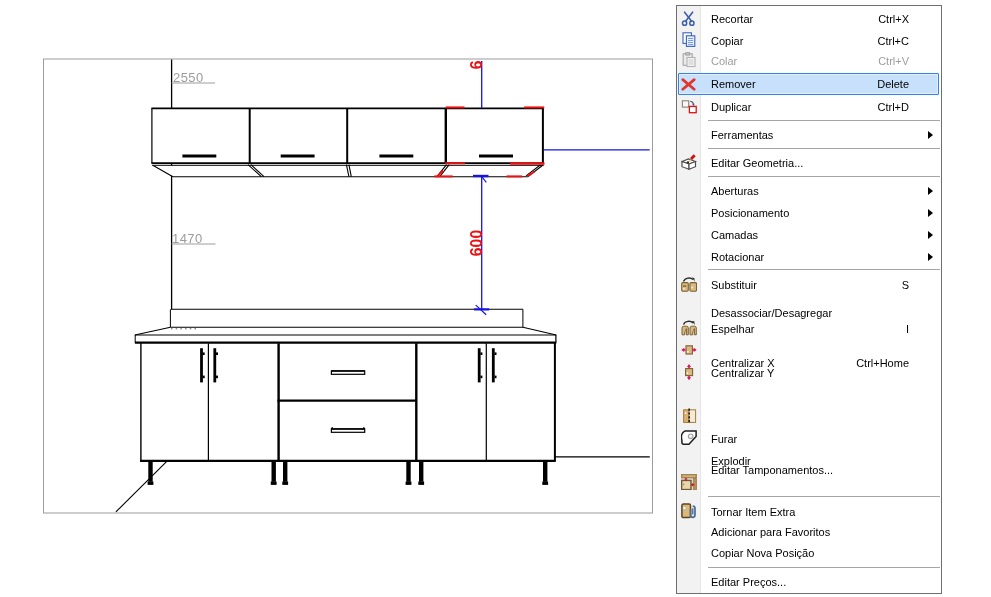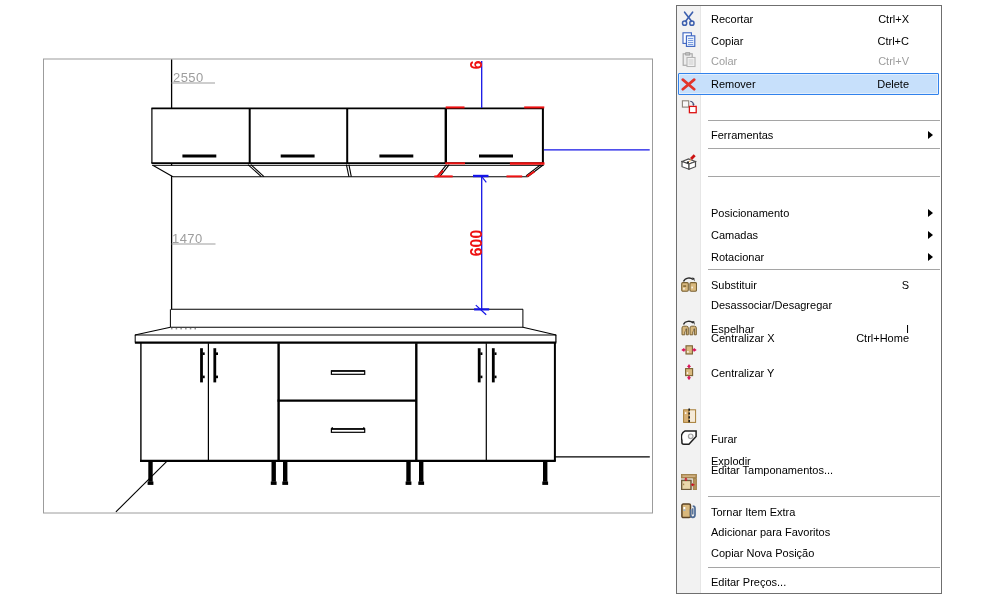--- a/index.html
+++ b/index.html
@@ -166,52 +166,63 @@
       <span class="sc">Ctrl+C</span>
     </div>
   <div class="mi dis" style="top:43.5px">
       <span class="lab">Colar</span>
       <span class="sc">Ctrl+V</span>
     </div>
   <div class="mi" style="top:67px">
       <span class="lab">Remover</span>
       <span class="sc">Delete</span>
     </div>
+  <div class="mi" style="top:89.5px">
+      <span class="lab">Duplicar</span>
+      <span class="sc">Ctrl+D</span>
+    </div>
   <div class="sep" style="top:114px"></div>
   <div class="mi" style="top:117.5px">
       <span class="lab">Ferramentas</span>
       <span class="arr"></span>
     </div>
   <div class="sep" style="top:141.5px"></div>
+  <div class="mi" style="top:146px">
+      <span class="lab">Editar Geometria...</span>
+    </div>
   <div class="sep" style="top:170px"></div>
+  <div class="mi" style="top:174px">
+      <span class="lab">Aberturas</span>
+      <span class="arr"></span>
+    </div>
   <div class="mi" style="top:196px">
       <span class="lab">Posicionamento</span>
       <span class="arr"></span>
     </div>
   <div class="mi" style="top:218px">
       <span class="lab">Camadas</span>
       <span class="arr"></span>
     </div>
   <div class="mi" style="top:240px">
       <span class="lab">Rotacionar</span>
       <span class="arr"></span>
     </div>
   <div class="sep" style="top:262.5px"></div>
   <div class="mi" style="top:268px">
       <span class="lab">Substituir</span>
       <span class="sc">S</span>
     </div>
-  <div class="mi" style="top:288px">
+  <div class="mi" style="top:296px">
       <span class="lab">Desassociar/Desagregar</span>
     </div>
   <div class="mi" style="top:311.5px">
       <span class="lab">Espelhar</span>
       <span class="sc">I</span>
     </div>
-  <div class="mi" style="top:321px">
+  <div class="mi" style="top:346px">
       <span class="lab">Centralizar X</span>
       <span class="sc">Ctrl+Home</span>
     </div>
   <div class="mi" style="top:355.5px">
       <span class="lab">Centralizar Y</span>
     </div>
   <div class="mi" style="top:422px">
       <span class="lab">Furar</span>
     </div>
   <div class="mi" style="top:443.5px">

